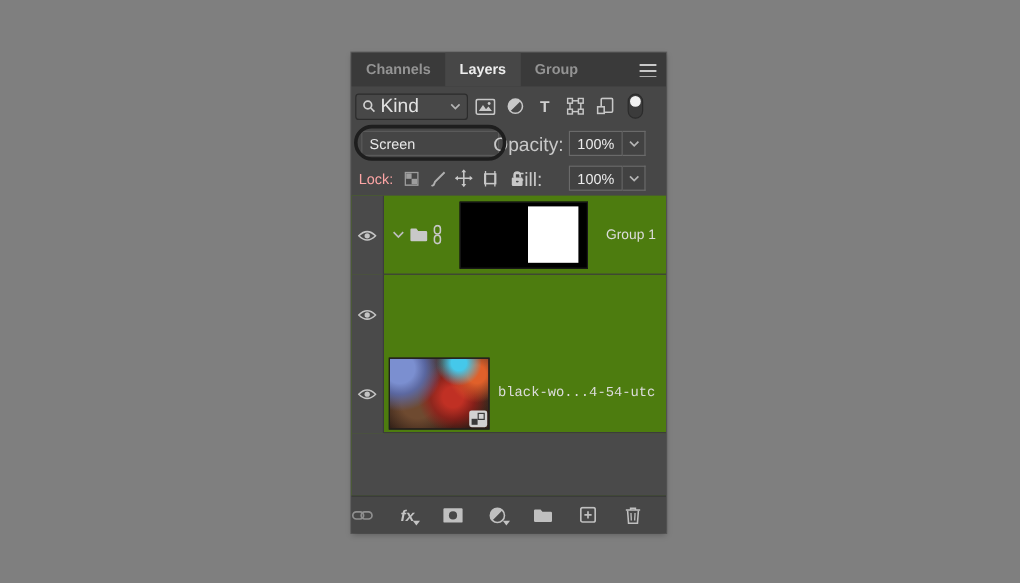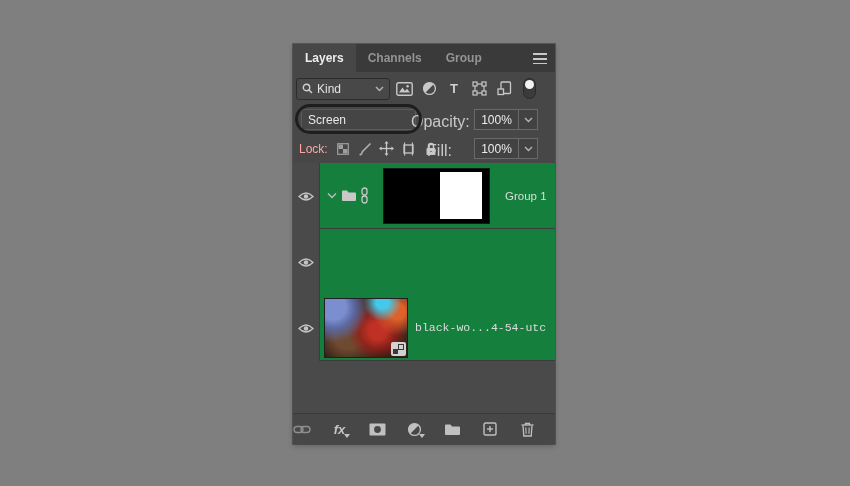--- a/index.html
+++ b/index.html
@@ -28,21 +28,21 @@
   .tab.active { background:#474747; color:#ededed; }
   .tabbar-spacer { flex:1; }
   .panel-menu { width:30px; display:flex; align-items:center; justify-content:center; }
   .hamburger { width:14px; height:11px;
     background:repeating-linear-gradient(to bottom,#c9c9c9 0 2px, transparent 2px 5px); }
 
   
   .filter-row { height:33px; display:flex; align-items:center; padding-left:3px; flex:0 0 auto; }
   .kind-select {
     width:94px; height:22px; border:1px solid #2c2c2c; border-radius:3px;
-    display:flex; align-items:center; padding:0 5px; color:#e2e2e2; font-size:12px;
+    display:flex; align-items:center; padding:0 5px; color:#e2e2e2; font-size:16px;
     background:#484848;
   }
   .kind-select .label { margin-left:4px; }
   .kind-select .spacer { flex:1; }
   .ficon { width:22px; height:22px; display:flex; align-items:center; justify-content:center; margin-left:3px; }
   .ficon:first-of-type { margin-left:12px; }
   .toggle-pill { position:relative; width:13px; height:21px; border-radius:7px;
     background:#3b3b3b; border:1px solid #2b2b2b; }
   .toggle-pill .knob { position:absolute; left:1px; top:1px; width:9px; height:9px;
     border-radius:50%; background:#f2f2f2; }
@@ -74,21 +74,21 @@
     display:flex; align-items:center; justify-content:center;
   }
 
   
   .lock-row { height:29px; position:relative; display:flex; align-items:center; flex:0 0 auto; }
   .lock-label { font-size:12px; color:#fca5a5; margin-left:6px; }
   .licon { width:20px; height:20px; display:flex; align-items:center; justify-content:center; margin-left:2px; }
   .licon:first-of-type { margin-left:5px; }
 
   
-  .layers-list { flex:1; background:#15803d; display:flex; flex-direction:column; overflow:hidden; }
+  .layers-list { flex:1; background:#4d7c0f; display:flex; flex-direction:column; overflow:hidden; }
   .layer-row { height:66px; display:flex; flex:0 0 auto; }
   .eye-col { width:27px; border-right:1px solid #3c3c3c; display:flex;
     align-items:center; justify-content:center; background:#4a4a4a; }
   .row-content { flex:1; display:flex; align-items:center; border-bottom:1px solid #3c3c3c; position:relative; }
   .row-content.selected { background:#5a5a5a; }
   .layer-name { font-size:11.5px; color:#dcdcdc; white-space:nowrap; }
 
   .mask-thumb { position:relative; width:107px; height:56px; background:#000;
     border:1px solid #191919; margin-left:14px; flex:0 0 auto; }
   .mask-thumb .white-rect { position:absolute; left:56px; top:3px; bottom:4px; width:42px; background:#fff; }
@@ -142,22 +142,22 @@
   .t-text { font-size:13px; font-weight:bold; color:#cfcfcf; }
   .mini-tri { position:absolute; right:-1px; bottom:1px; width:0; height:0;
     border-left:3px solid transparent; border-right:3px solid transparent; border-top:4px solid #c4c4c4; }
 </style>
 </head>
 <body>
 
 <div class="panel">
 
   <div class="tabbar">
+    <div class="tab">Channels</div>
     <div class="tab active">Layers</div>
-    <div class="tab">Channels</div>
     <div class="tab">Group</div>
     <div class="tabbar-spacer"></div>
     <div class="panel-menu">
       <span class="hamburger"></span>
     </div>
   </div>
 
   <div class="filter-row">
     <div class="kind-select">
       <svg width="11" height="11" viewBox="0 0 11 11">

